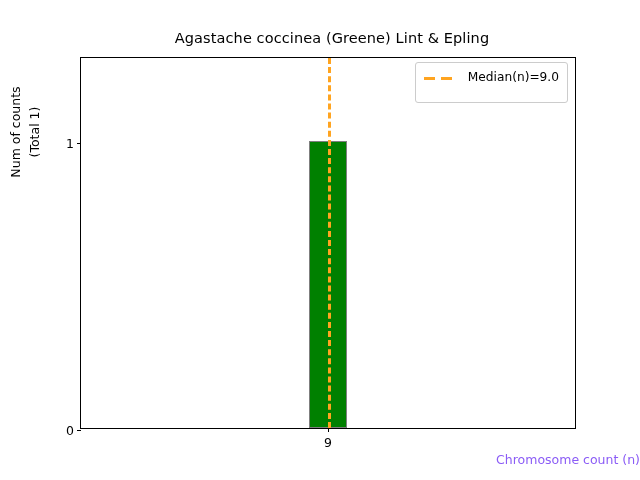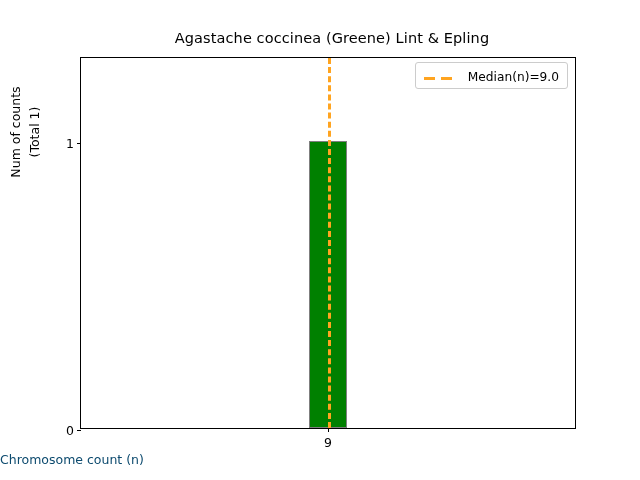--- a/index.html
+++ b/index.html
@@ -114,23 +114,23 @@
     white-space: nowrap;
     color: #000000;
   }
 
   
   #xlabel {
     position: absolute;
     left: 0;
     top: 452px;
     width: 640px;
-    text-align: left;
-    font-size: 12.5px;
-    color: #0c4a6e;
+    text-align: right;
+    font-size: 12.5px;
+    color: #8b5cf6;
   }
   #ylabel {
     position: absolute;
     left: -160px;
     top: 112px;
     width: 372px;
     height: 40px;
     transform: rotate(-90deg);
     transform-origin: center center;
     text-align: center;
@@ -143,21 +143,21 @@
   
   #legend {
     position: absolute;
     left: 415px;
     top: 62px;
     width: 153px;
     box-sizing: border-box;
     border: 1px solid #cccccc;
     border-radius: 3px;
     background: #ffffff;
-    padding: 6px 8px 2px 8px;
+    padding: 6px 8px 16px 8px;
     display: flex;
     align-items: flex-start;
     gap: 8px;
   }
   #legend-handle {
     flex: 0 0 auto;
     width: 30px;
     height: 16px;
     position: relative;
     margin-top: 1px;

